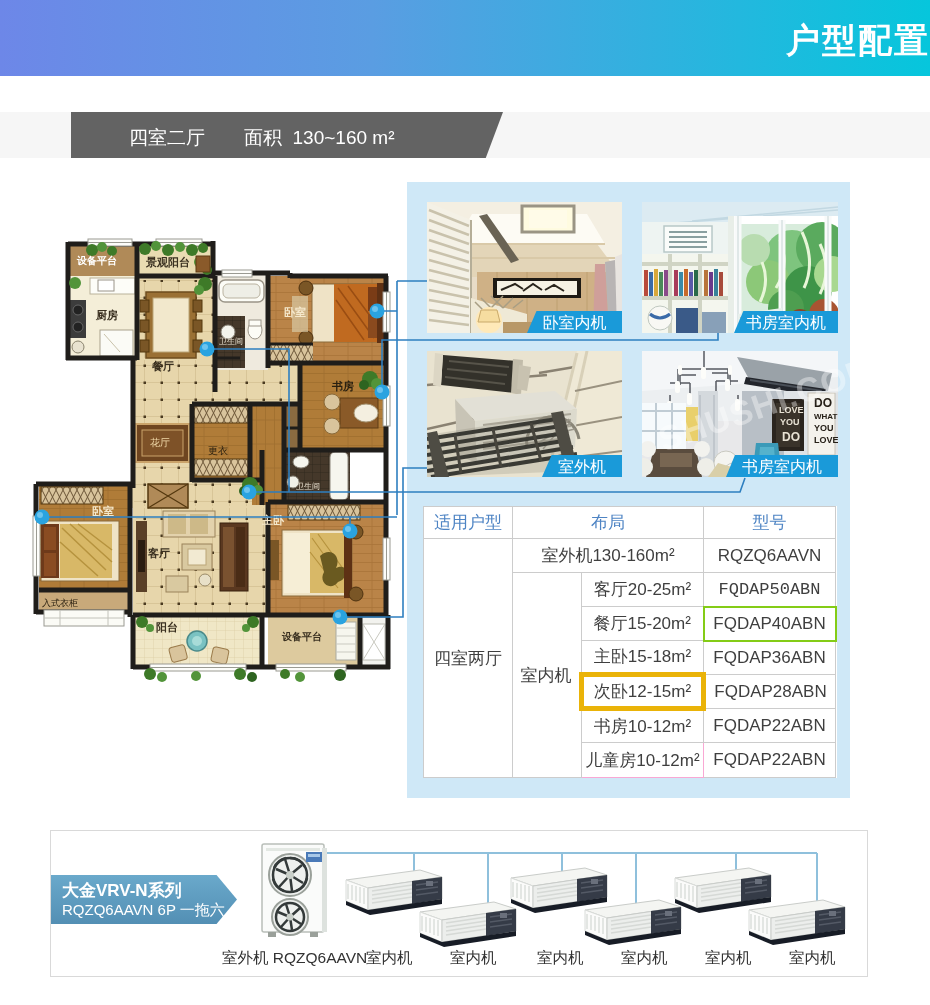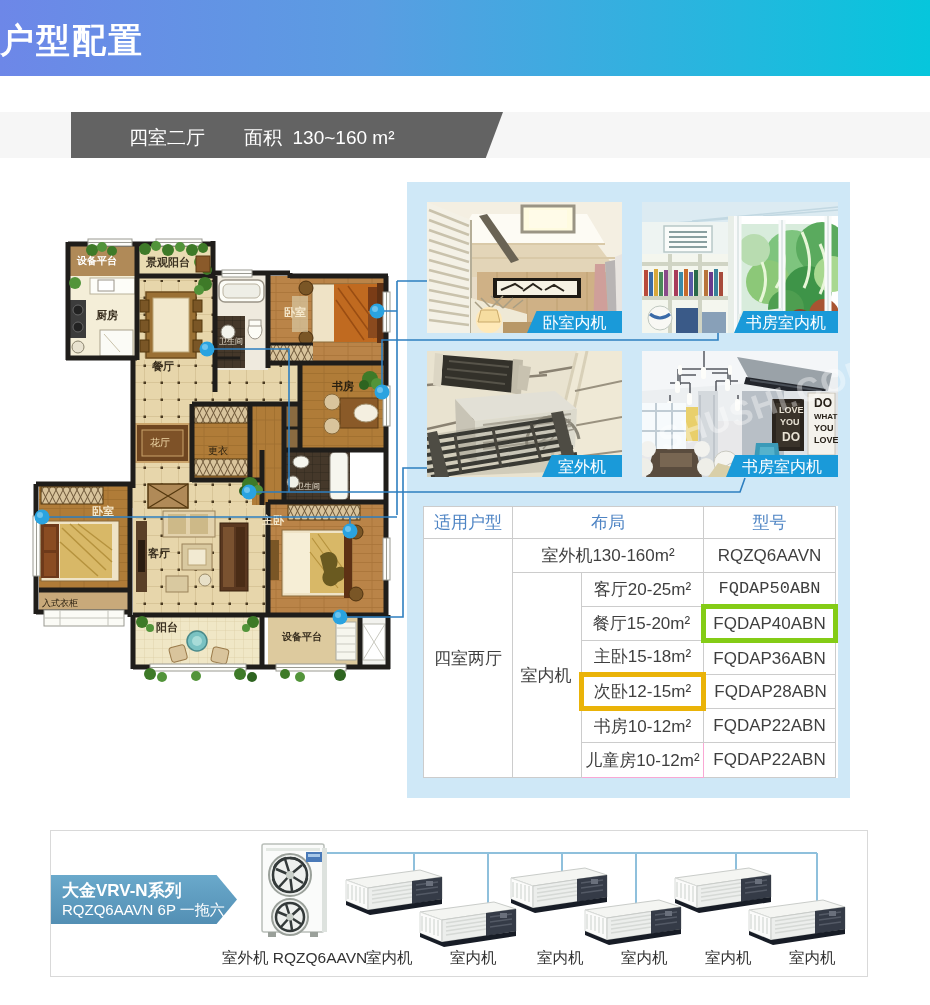--- a/index.html
+++ b/index.html
@@ -6,21 +6,21 @@
 body{font-family:"Liberation Sans",sans-serif;}
 #page{position:relative;width:930px;height:1005px;overflow:hidden;background:#fff;}
 .abs{position:absolute;}
 </style>
 </head>
 <body>
 <div id="page">
 
 <div class="abs" style="left:0;top:0;width:930px;height:76px;background:linear-gradient(90deg,#6d87e8 0%,#5a9de2 40%,#06c6dc 100%);"></div>
 
-<div class="abs" style="left:0;top:18px;width:930px;text-align:left;font-size:34px;font-weight:bold;color:#fff;letter-spacing:2px;">户型配置</div>
+<div class="abs" style="left:0;top:18px;width:930px;text-align:right;font-size:34px;font-weight:bold;color:#fff;letter-spacing:2px;">户型配置</div>
 
 <div class="abs" style="left:0;top:112px;width:930px;height:46px;background:#f6f6f6;"></div>
 
 <div class="abs" style="left:71px;top:112px;width:432px;height:46px;background:#636363;clip-path:polygon(0 0,100% 0,96% 100%,0 100%);"></div>
 
 <div class="abs" style="left:129px;top:125px;font-size:19px;color:#fff;">四室二厅</div>
 
 <div class="abs" style="left:244px;top:125px;font-size:19px;color:#fff;">面积&nbsp;&nbsp;130~160 m²</div>
 
 <div class="abs" style="left:407px;top:182px;width:443px;height:616px;background:#cfe8f7;"></div>
@@ -252,21 +252,21 @@
   <td colspan="2" style="border:1px solid #ccc;">室外机130-160m²</td>
   <td style="border:1px solid #ccc;">RQZQ6AAVN</td>
 </tr>
 <tr style="height:34px;">
           <td rowspan="6" style="border:1px solid #ccc;">室内机</td>
           <td style="border:1px solid #ccc;">客厅20-25m²</td>
           <td style="border:1px solid #ccc;font-family:Liberation Mono, monospace;">FQDAP50ABN</td>
         </tr>
 <tr style="height:34px;margin-top:19px;">
           <td style="border:1px solid #ccc;">餐厅15-20m²</td>
-          <td style="border:5px solid #84cc16;">FQDAP40ABN</td>
+          <td style="border:2px solid #84cc16;">FQDAP40ABN</td>
         </tr>
 <tr style="height:34px;">
           <td style="border:1px solid #ccc;">主卧15-18m²</td>
           <td style="border:1px solid #ccc;">FQDAP36ABN</td>
         </tr>
 <tr style="height:34px;">
           <td style="border:5px solid #eab308;">次卧12-15m²</td>
           <td style="border:1px solid #ccc;">FQDAP28ABN</td>
         </tr>
 <tr style="height:34px;">

